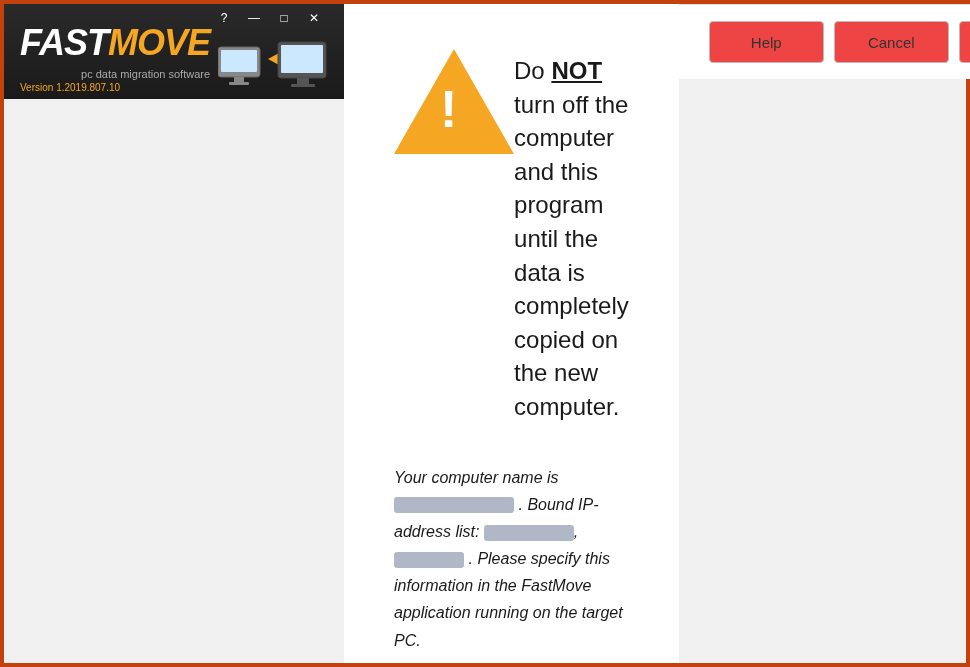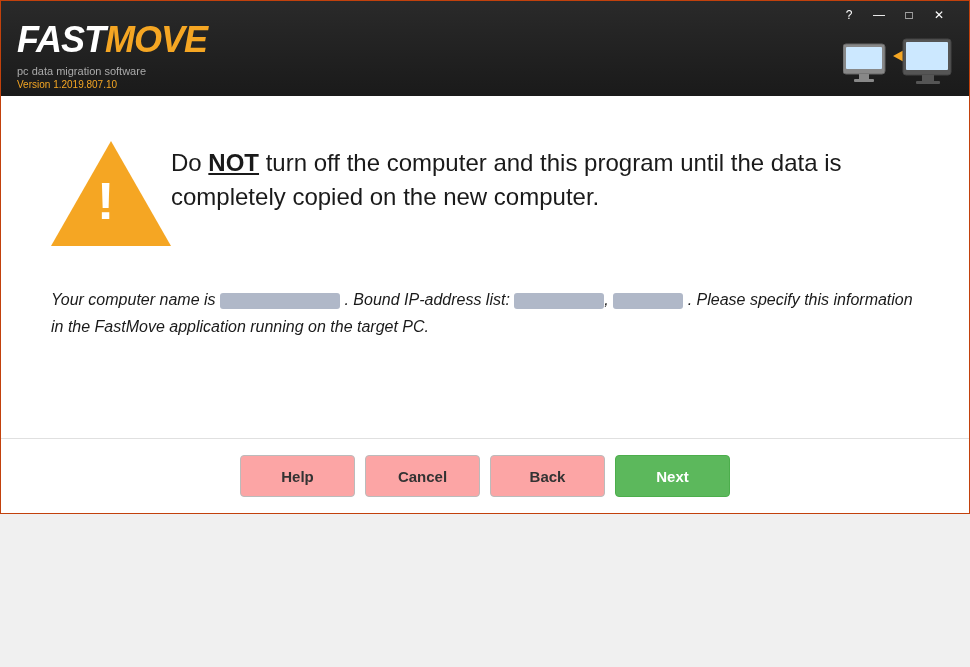--- a/index.html
+++ b/index.html
@@ -7,24 +7,24 @@
     body {
       width: 970px;
       height: 667px;
       background: #f0f0f0;
       font-family: 'Segoe UI', Arial, sans-serif;
       overflow: hidden;
     }
 
     .window {
       width: 970px;
-      height: 514px;
-      display: flex;
-      flex-direction: column;
-      border: 1px solid #c2410c;
+      height: 667px;
+      display: flex;
+      flex-direction: row;
+      border: 4px solid #c2410c;
     }
 
     
     .titlebar {
       height: 95px;
       background: linear-gradient(180deg, #2a2a2a 0%, #1a1a1a 100%);
       display: flex;
       align-items: center;
       justify-content: space-between;
       padding: 0 16px;
@@ -55,21 +55,21 @@
       font-weight: 900;
       color: #f5a623;
       font-style: italic;
       letter-spacing: -1px;
       margin-top: 11px;
     }
 
     .logo-sub {
       font-size: 11px;
       color: #aaaaaa;
-      text-align: left;
+      text-align: right;
       margin-bottom: 2px;
     }
 
     .logo-version {
       font-size: 10px;
       color: #f5a623;
     }
 
     .titlebar-right {
       display: flex;
@@ -184,24 +184,24 @@
       gap: 10px;
       flex-shrink: 0;
       padding: 0 30px;
     }
 
     .footer-btn {
       width: 115px;
       height: 42px;
       border-radius: 4px;
       font-size: 15px;
-      font-weight: 700;
+      font-weight: 400;
       cursor: pointer;
       border: 1px solid #bbb;
-      background: #fca5a5;
+      background: #ef4444;
       color: #333;
       display: flex;
       align-items: center;
       justify-content: center;
     }
 
     .footer-btn.next {
       background: #5cb85c;
       border-color: #4cae4c;
       color: #ffffff;

